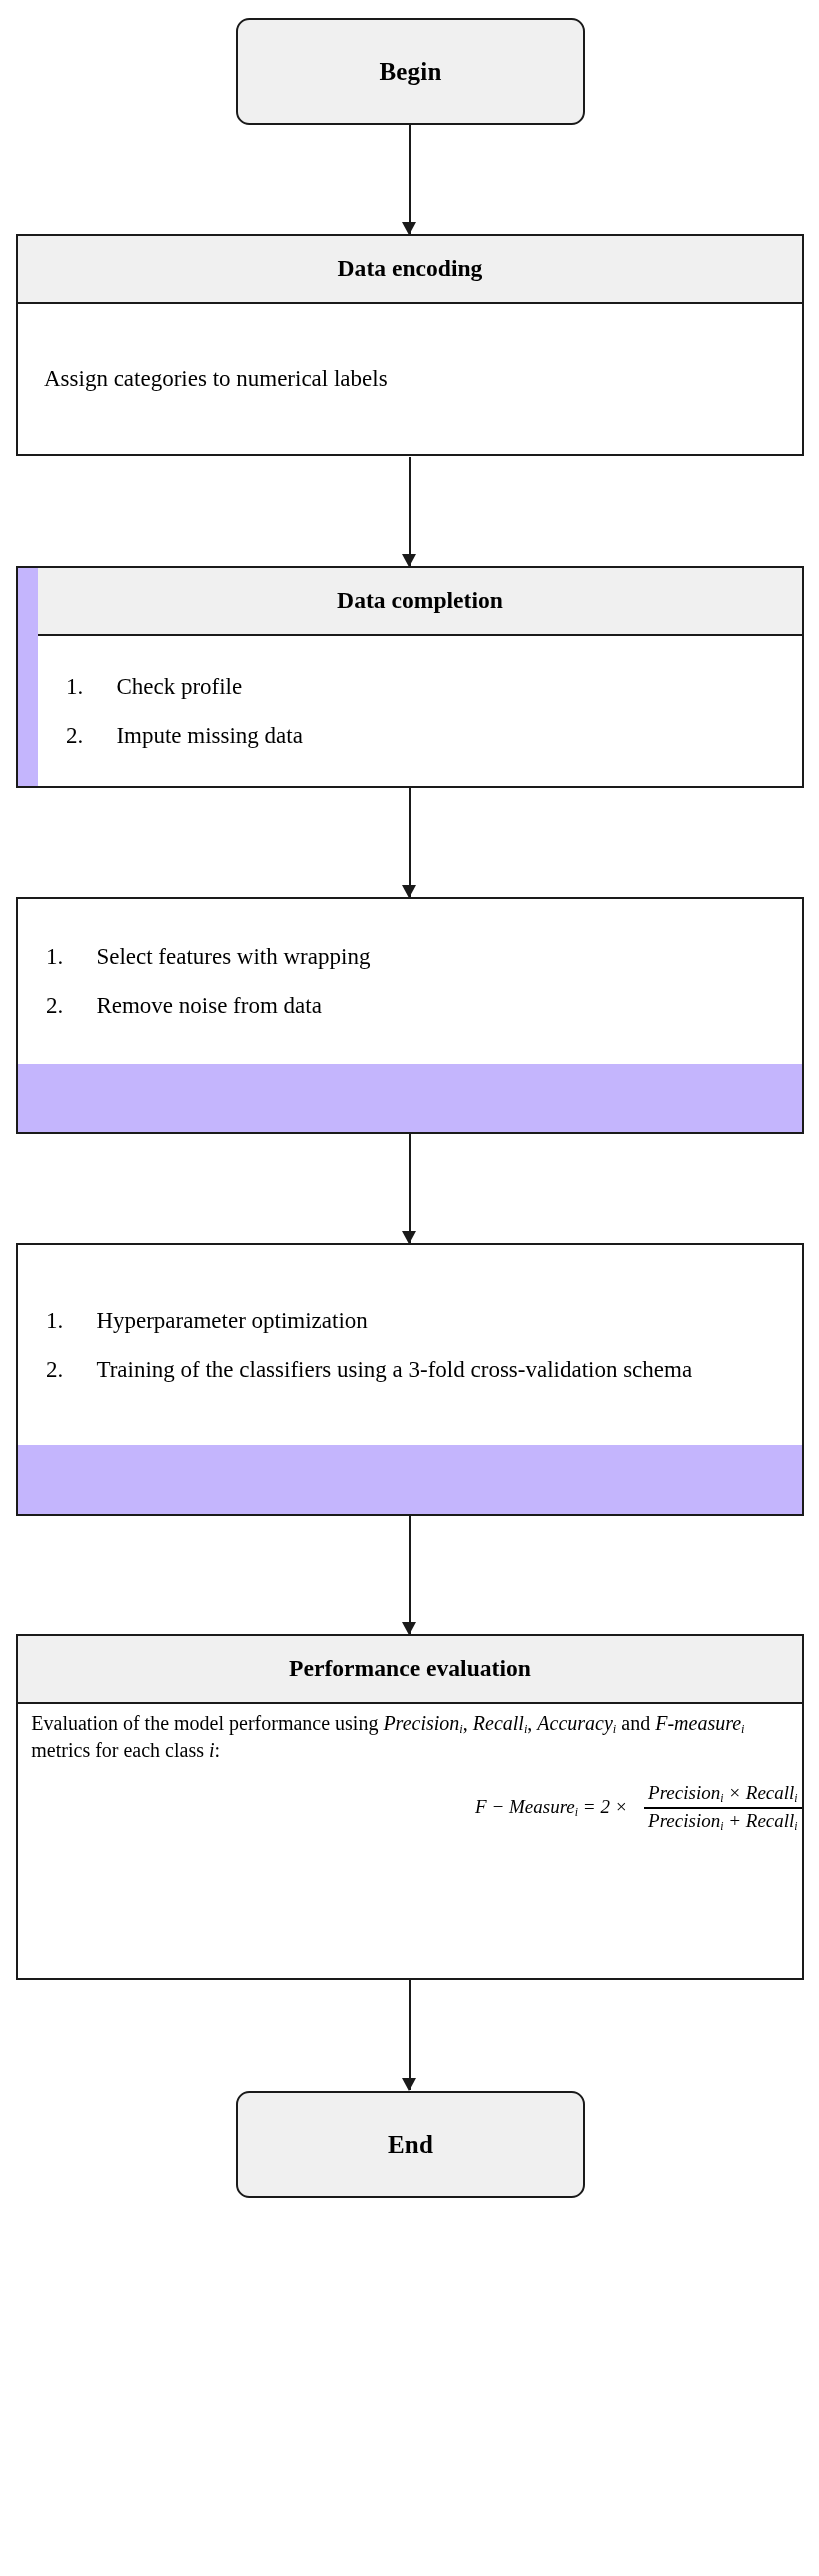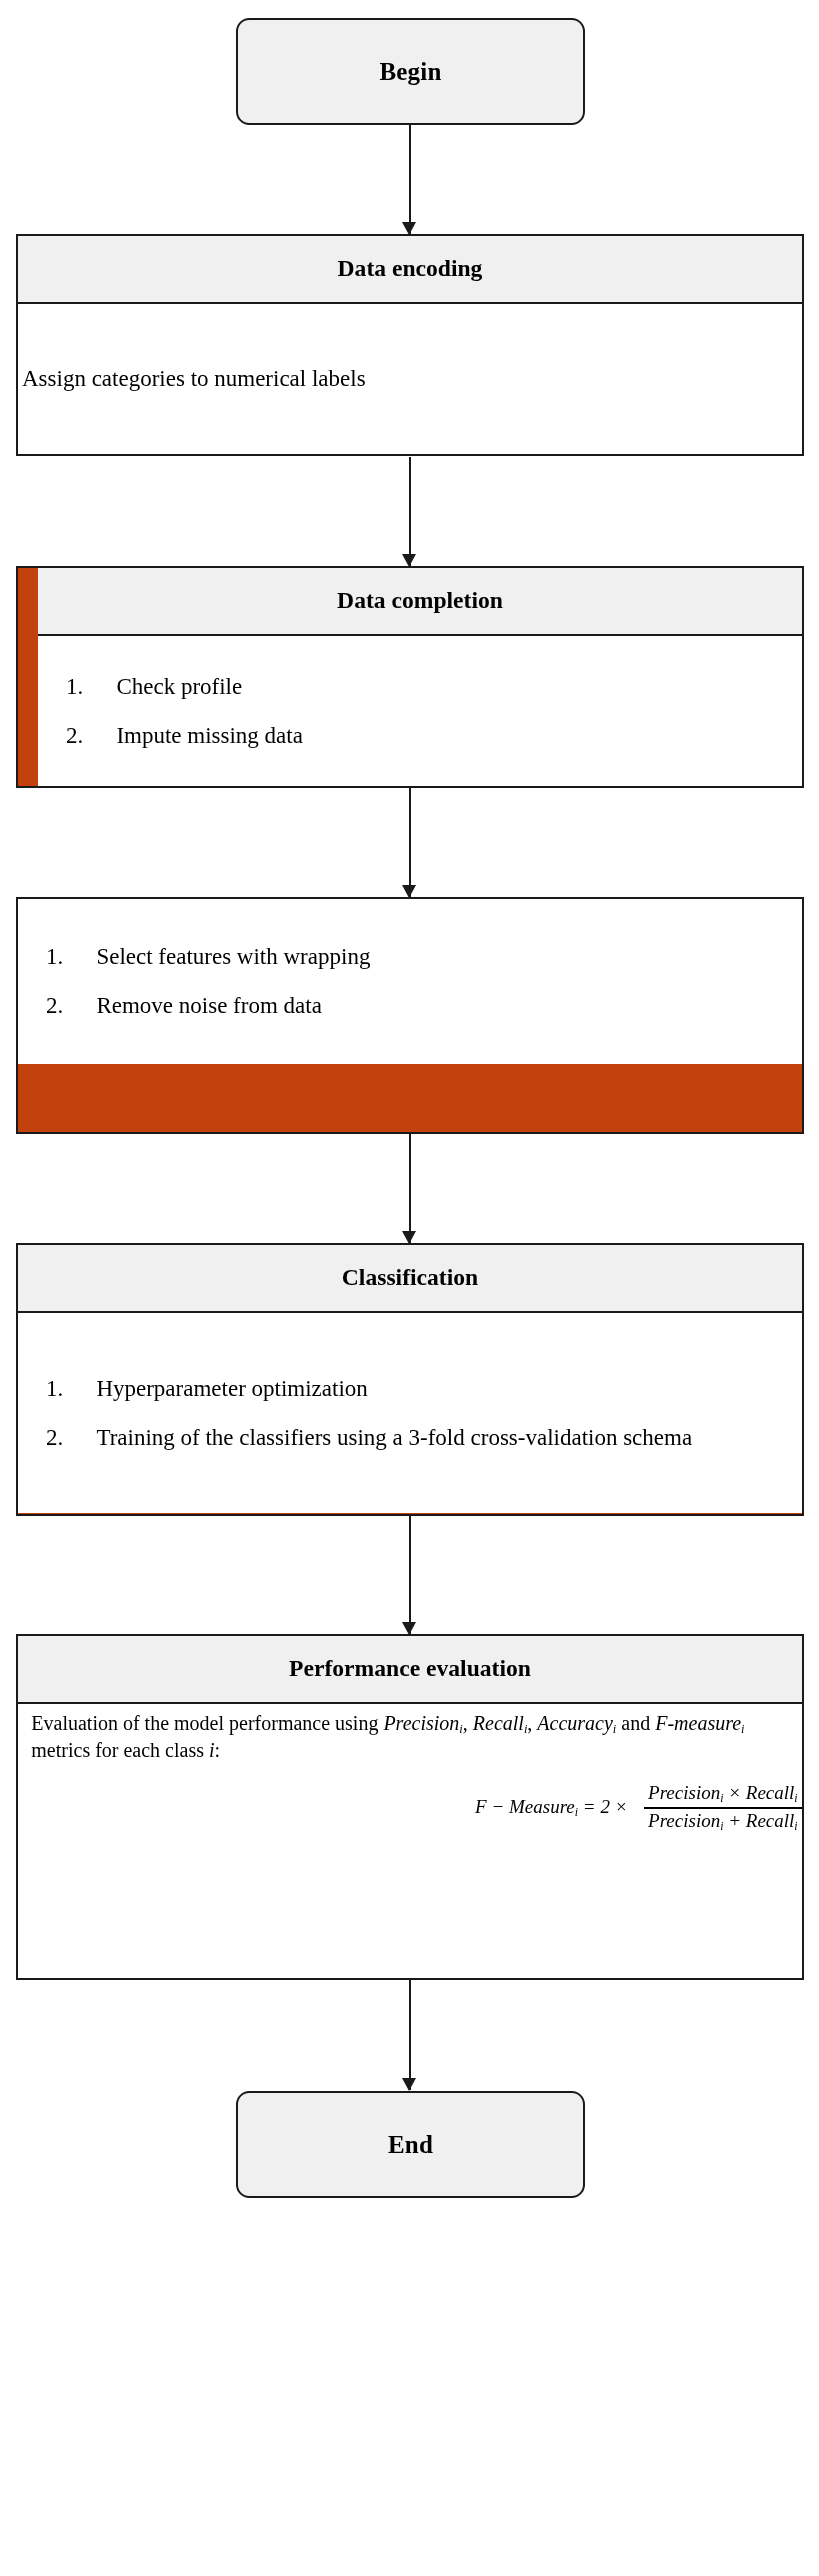--- a/index.html
+++ b/index.html
@@ -44,21 +44,21 @@
     line-height: 1;
   }
 
   
   .process {
     position: absolute;
     left: 16px;
     width: 788px;
     border: 2.2px solid #1a1a1a;
     box-sizing: border-box;
-    background: #c2410c;
+    background: #c4b5fd;
   }
   .proc-head {
     background: #f0f0f0;
     border-bottom: 2.2px solid #1a1a1a;
     display: flex;
     align-items: center;
     justify-content: center;
     box-sizing: border-box;
   }
   .proc-head .h-label {
@@ -71,21 +71,21 @@
     box-sizing: border-box;
     display: flex;
     flex-direction: column;
     justify-content: center;
   }
 
   
   .body-line {
     font-size: 23px;
     line-height: 1.28;
-    padding: 0 4px;
+    padding: 0 26px;
   }
   ol.steps {
     margin: 0;
     padding: 0 17.7px 0 71px;
     list-style: none;
   }
   ol.steps li {
     position: relative;
     font-size: 23px;
     line-height: 1.3;
@@ -224,23 +224,20 @@
         </li>
       </ol>
     </div>
   </div>
 
   <div class="arrow" style="top:1134px; height:109px;">
     <span class="head"></span>
   </div>
 
   <div class="process" style="top:1243px; height:273px;">
-    <div class="proc-head" style="height:68px;">
-      <span class="h-label">Classification</span>
-    </div>
     <div class="proc-body" style="height:200px;">
       <ol class="steps" style="padding-right:81px;">
         <li>
           <span class="num">1.</span>
           <span>Hyperparameter optimization</span>
         </li>
         <li>
           <span class="num">2.</span>
           <span>Training of the classifiers using a 3-fold cross-validation schema</span>
         </li>

